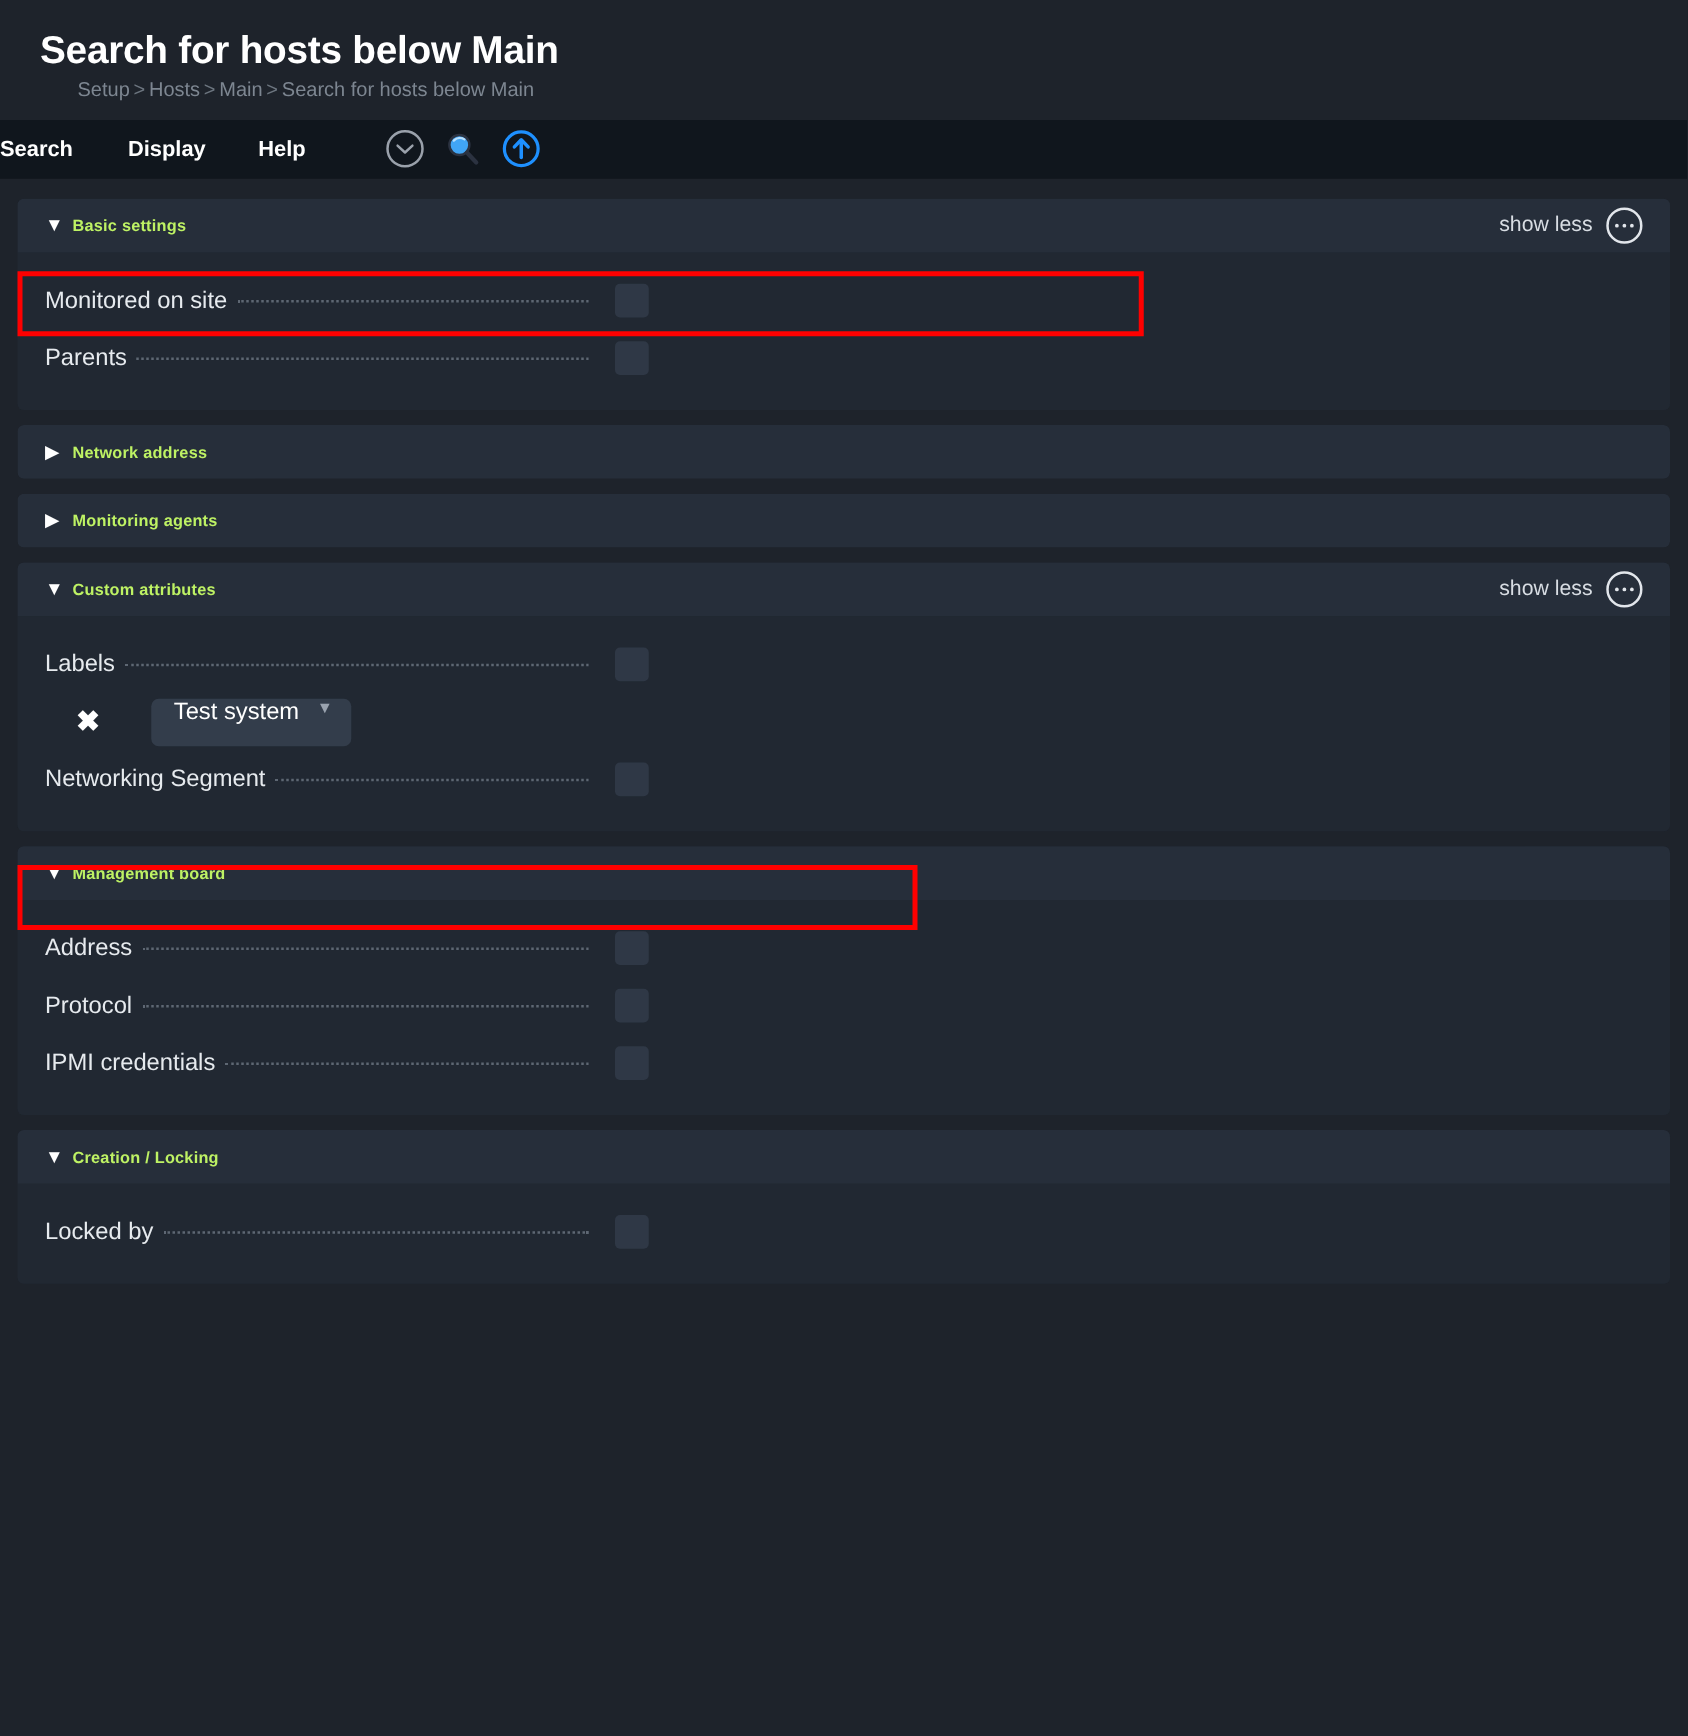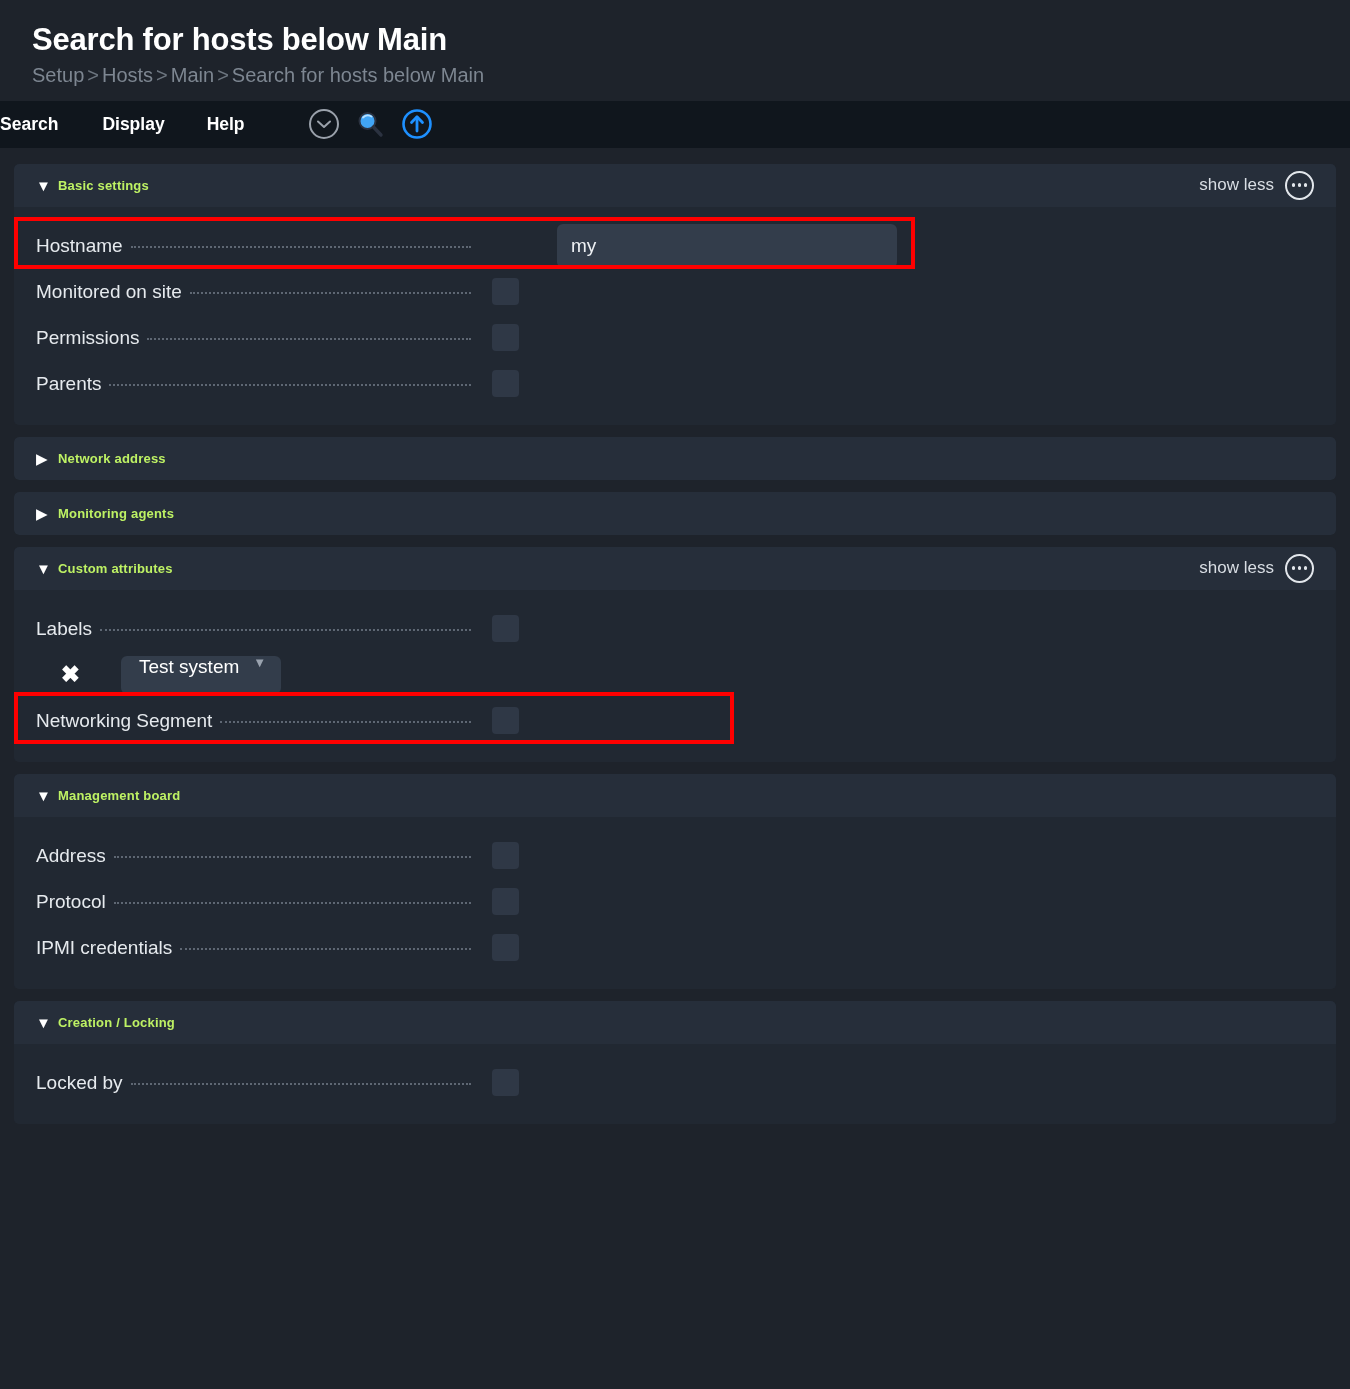--- a/index.html
+++ b/index.html
@@ -19,23 +19,24 @@
   }
   .page-title {
     font-size: 31px;
     font-weight: bold;
     color: #ffffff;
     letter-spacing: -0.2px;
     line-height: 1.18;
   }
   .breadcrumb {
     margin-top: 4px;
-    font-size: 20px;
+    font-size: 16px;
     color: #7d8691;
     line-height: 1.2;
+    margin-left: 30px;
   }
   .breadcrumb .crumb-sep { color: #6c757f; padding: 0 3px; }
 
   
   .menubar {
     background: #10161d;
     height: 47px;
     display: flex;
     align-items: center;
     gap: 16px;
@@ -266,40 +267,21 @@
             <span class="icon-ellipsis-circle">
               <i></i>
               <i></i>
               <i></i>
             </span>
           </div>
         </div>
         <div class="section-body">
           <div class="form-row">
             <div class="row-label-cell">
-              <span class="row-label">Hostname</span>
-              <span class="leader"></span>
-            </div>
-            <div class="row-control">
-              <span class="checkbox checked" style="visibility: hidden;"></span>
-              <input class="text-input" type="text" value="my" style="">
-            </div>
-          </div>
-          <div class="form-row">
-            <div class="row-label-cell">
               <span class="row-label">Monitored on site</span>
-              <span class="leader"></span>
-            </div>
-            <div class="row-control">
-              <span class="checkbox"></span>
-            </div>
-          </div>
-          <div class="form-row">
-            <div class="row-label-cell">
-              <span class="row-label">Permissions</span>
               <span class="leader"></span>
             </div>
             <div class="row-control">
               <span class="checkbox"></span>
             </div>
           </div>
           <div class="form-row">
             <div class="row-label-cell">
               <span class="row-label">Parents</span>
               <span class="leader"></span>

